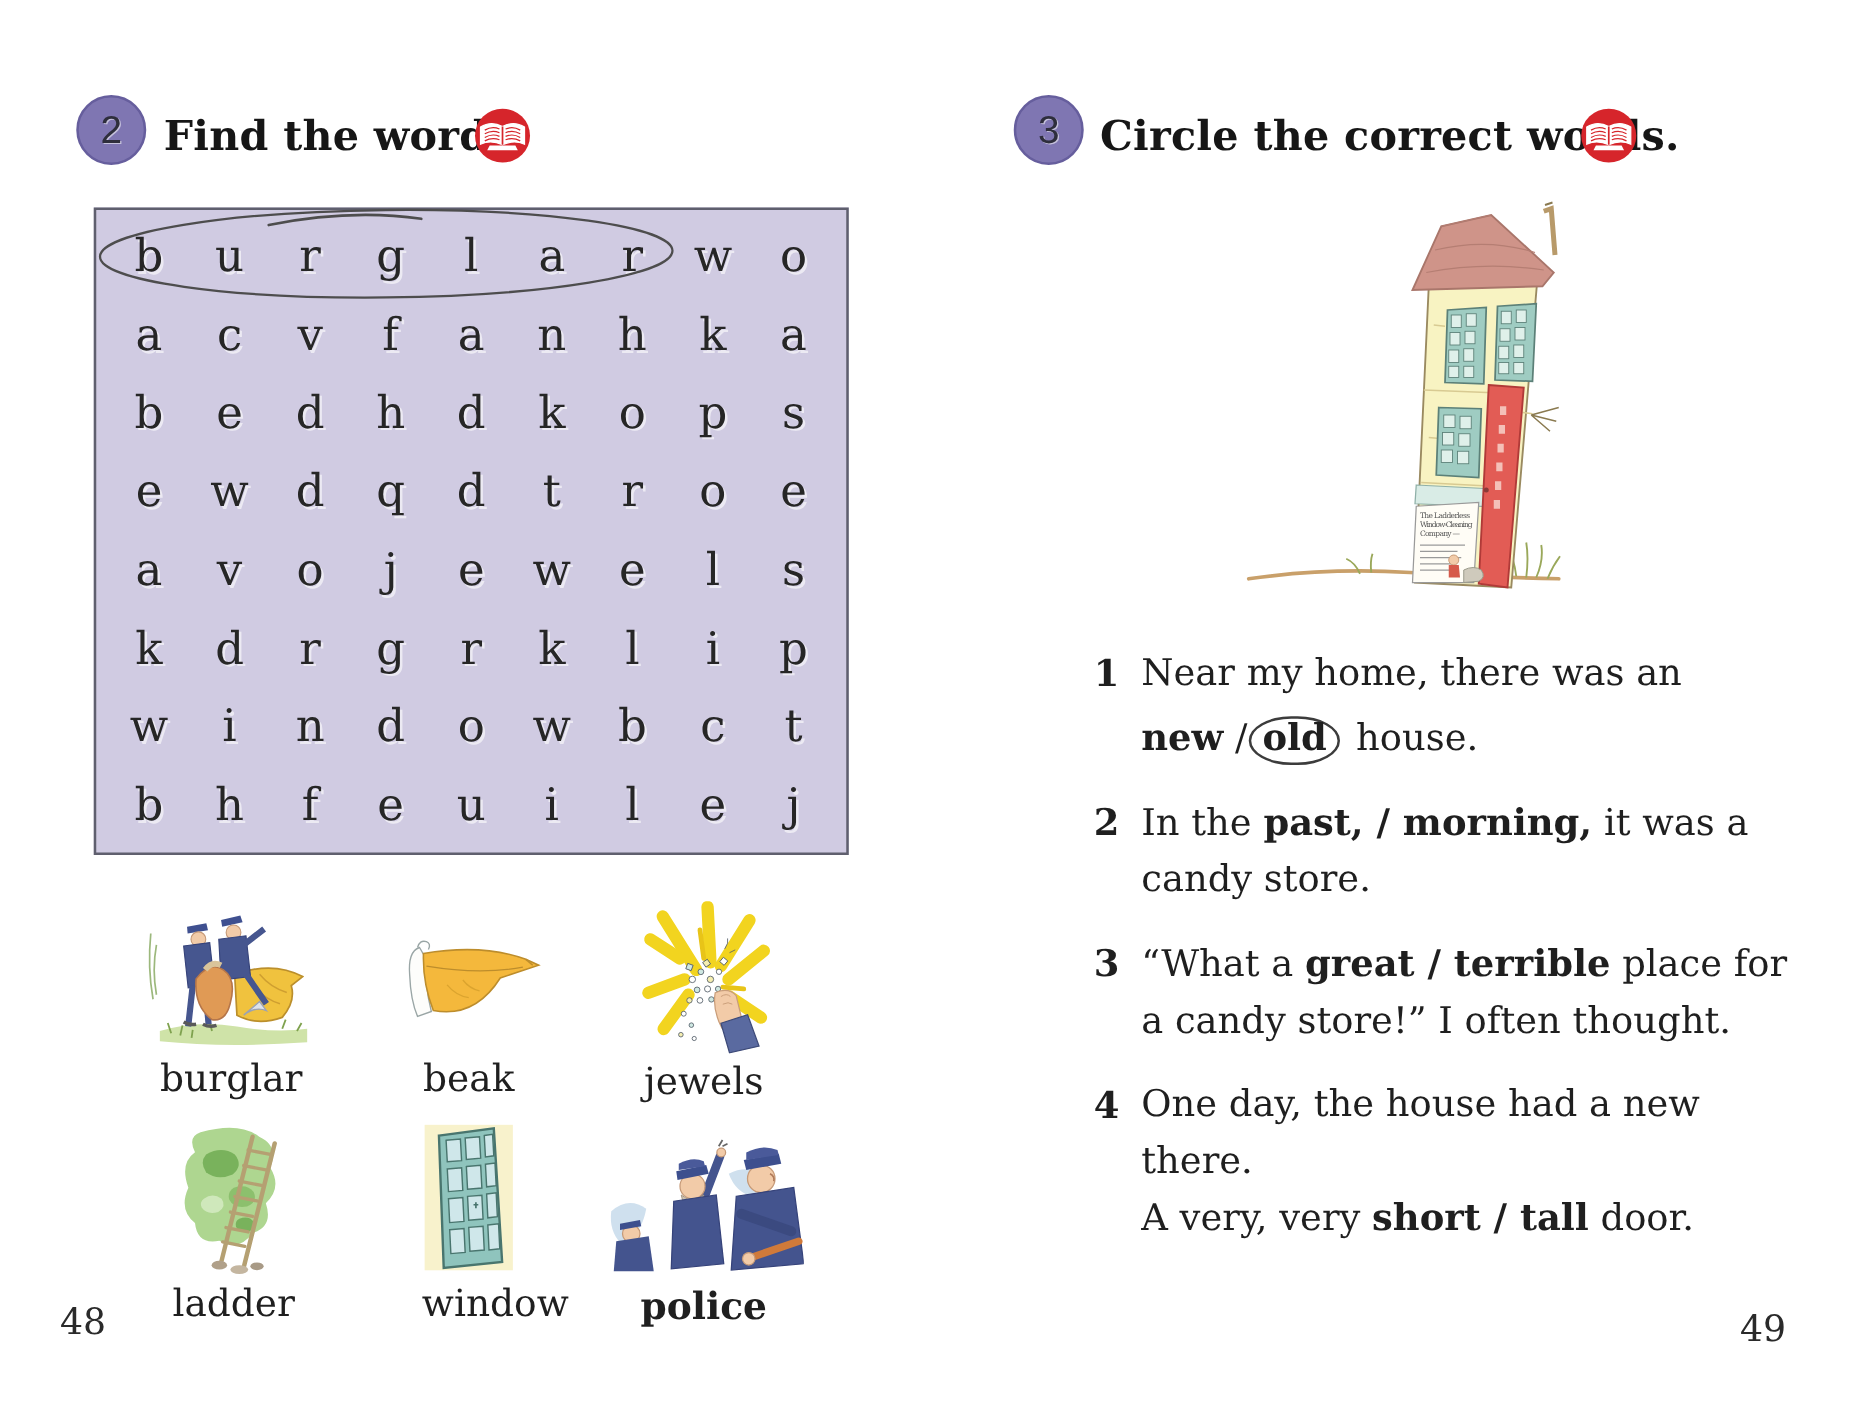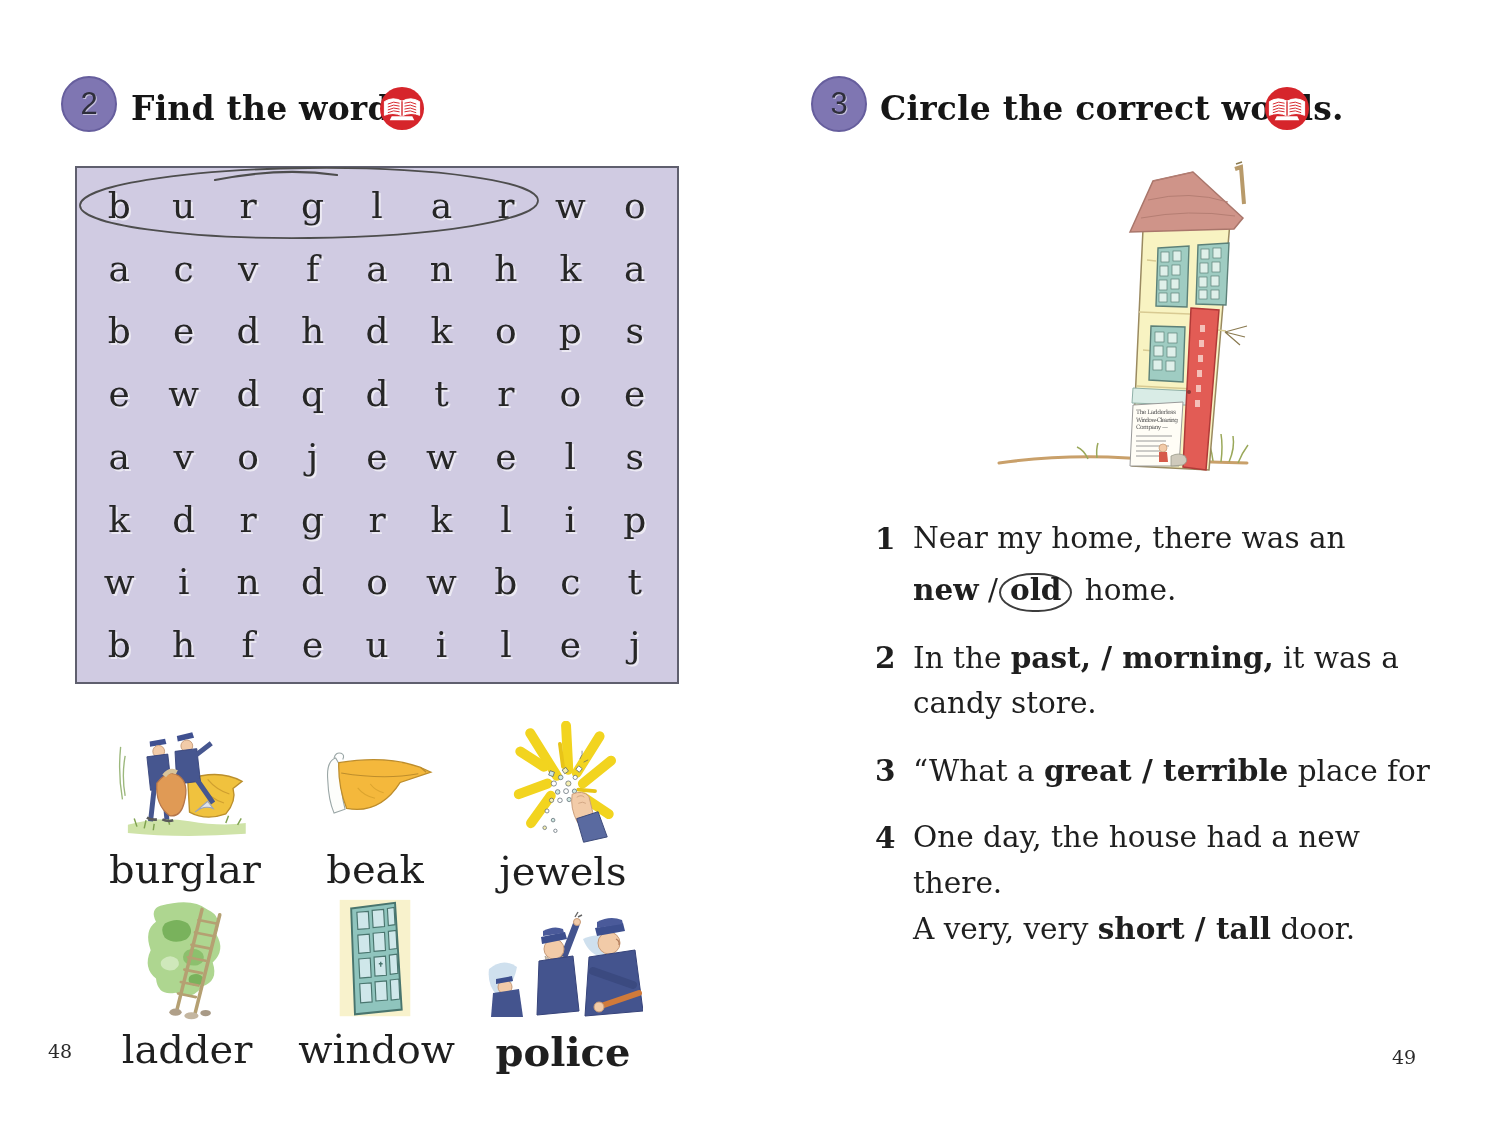--- a/index.html
+++ b/index.html
@@ -30,33 +30,33 @@
   }
   .grid-letter {
     display:flex; align-items:center; justify-content:center;
     font-size:36px; color:#262626; text-shadow:2px 2px 0 rgba(255,255,255,.6);
   }
   .ws-overlay { position:absolute; inset:0; pointer-events:none; }
 
   
   .pic { position:absolute; width:160px; text-align:center; }
   .pic-img { height:116px; display:flex; align-items:center; justify-content:center; }
-  .pic-label { font-size:40px; color:#1f1f1f; margin-top:4px; }
+  .pic-label { font-size:30px; color:#1f1f1f; margin-top:4px; }
 
   
   .questions { position:absolute; left:875px; top:516px; width:575px; }
   .question-row { display:flex; margin-bottom:21px; font-size:29.5px; line-height:1.54; }
   .q-num { font-weight:bold; width:24px; flex:0 0 24px; margin-right:14px; }
   .q-body { flex:1; }
   .q-body .bold { font-weight:bold;text-align:center; }
   .q-body .circled {
     display:inline-block; border:2px solid #3c3c3c; border-radius:48% / 52%;
     padding:0 9px 4px 9px; margin:12px 3px 0 1px; line-height:1.05;
   }
-  .pageno { position:absolute; font-size:19px; color:#2a2a2a; }
+  .pageno { position:absolute; font-size:29px; color:#2a2a2a; }
   .house { position:absolute; left:993px; top:160px; width:260px; height:330px; }
 </style>
 </head>
 <body>
 
 <div class="badge" style="left:61px; top:76px;">
   <span>2</span>
 </div>
 <div class="ex-title" style="left:131px; top:89px;">Find the words.</div>
 <svg class="book-icon" style="left:379px; top:86px;" viewBox="0 0 48 46">
@@ -375,29 +375,29 @@
   <text x="143" y="269" font-size="6" fill="#555" textLength="32">Company —</text>
   <path d="M143,276 h36 M143,281 h30 M143,286 h33 M143,291 h26 M143,296 h30" stroke="#9a9a9a" stroke-width="1" fill="none"></path>
   <circle cx="170" cy="288" r="4" fill="#f2cba8" stroke="#c99d79" stroke-width="0.8"></circle>
   <path d="M166,292 l8,0 l1,10 l-9,0 Z" fill="#d65a4a"></path>
   <path d="M178,296 q8,-4 14,0 q4,6 -2,9 l-12,1 Z" fill="#cfcabc" stroke="#9a9a8a" stroke-width="0.8"></path>
 </svg>
 
 <div class="questions">
     <div class="question-row">
       <div class="q-num">1</div>
-      <div class="q-body"><span>Near my home, there was an</span><br><span class="bold">new</span><span> /</span><span class="bold circled">old</span><span> home.</span></div>
+      <div class="q-body"><span>Near my home, there was an</span><br><span class="bold">new</span><span> /</span><span class="bold circled">old</span><span> house.</span></div>
     </div>
     <div class="question-row">
       <div class="q-num">2</div>
       <div class="q-body"><span>In the </span><span class="bold">past,</span><span class="bold"> / </span><span class="bold">morning,</span><span> it was a</span><br><span>candy store.</span></div>
     </div>
     <div class="question-row">
       <div class="q-num">3</div>
-      <div class="q-body"><span>“What a </span><span class="bold">great</span><span class="bold"> / </span><span class="bold">terrible</span><span> place for</span><br></div>
+      <div class="q-body"><span>“What a </span><span class="bold">great</span><span class="bold"> / </span><span class="bold">terrible</span><span> place for</span><br><span>a candy store!” I often thought.</span></div>
     </div>
     <div class="question-row">
       <div class="q-num">4</div>
       <div class="q-body"><span>One day, the house had a new there.</span><br><span>A very, very </span><span class="bold">short</span><span class="bold"> / </span><span class="bold">tall</span><span> door.</span></div>
     </div>
   </div>
 
 <div class="pageno" style="left:1392px; top:1046px;">49</div>
 
 </body></html>

